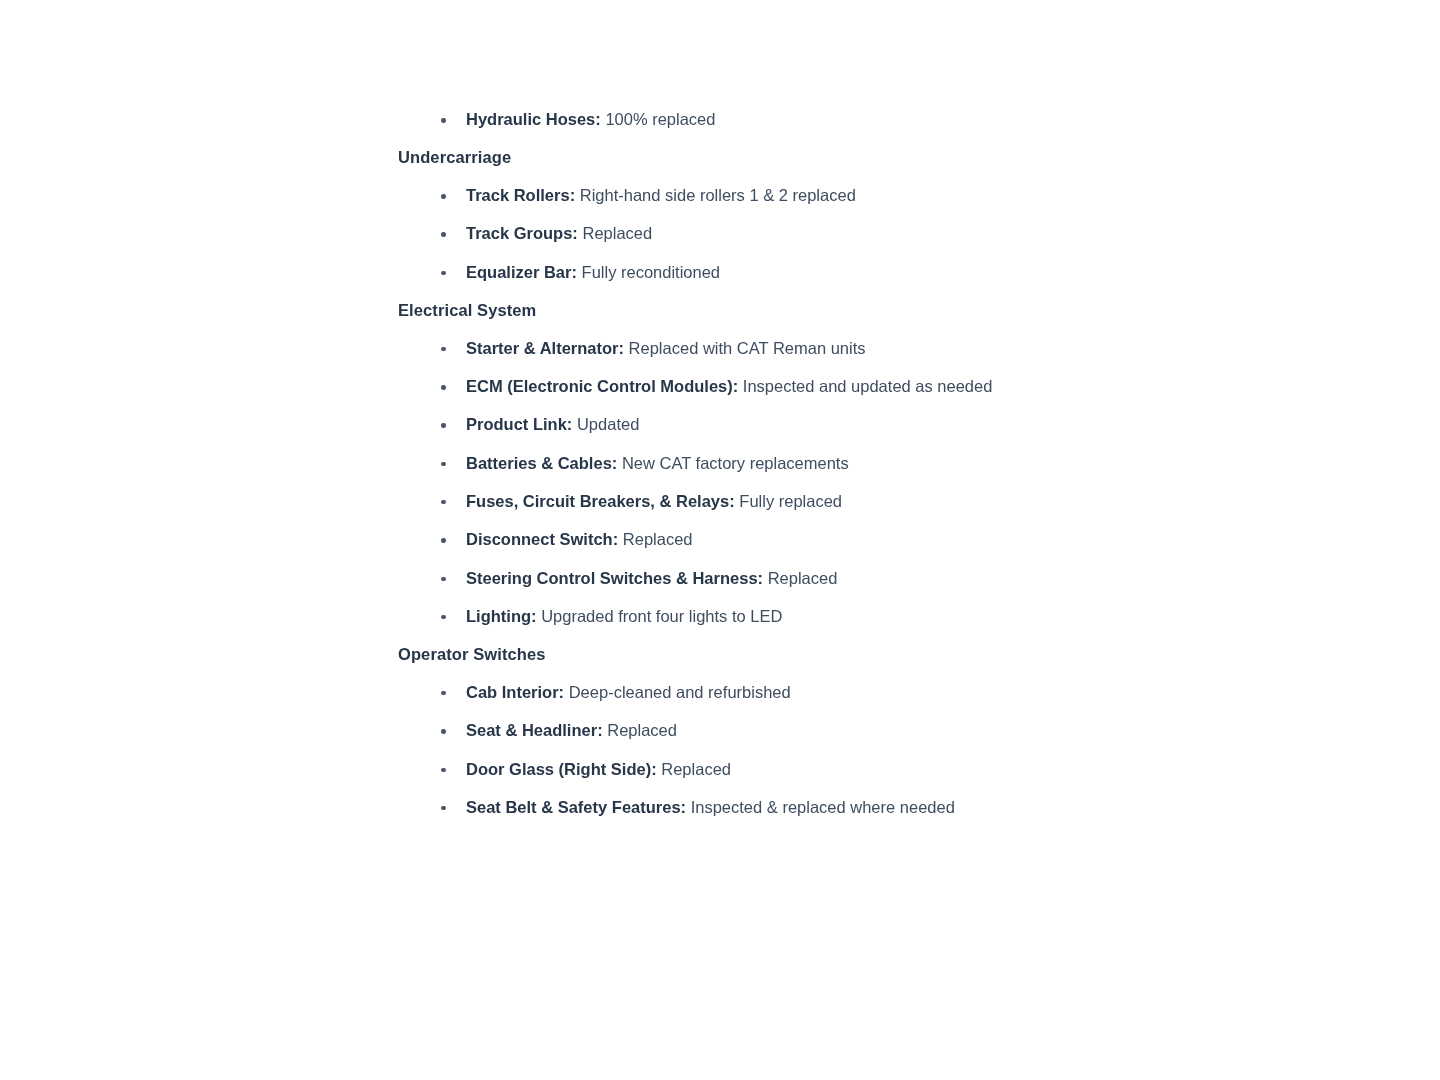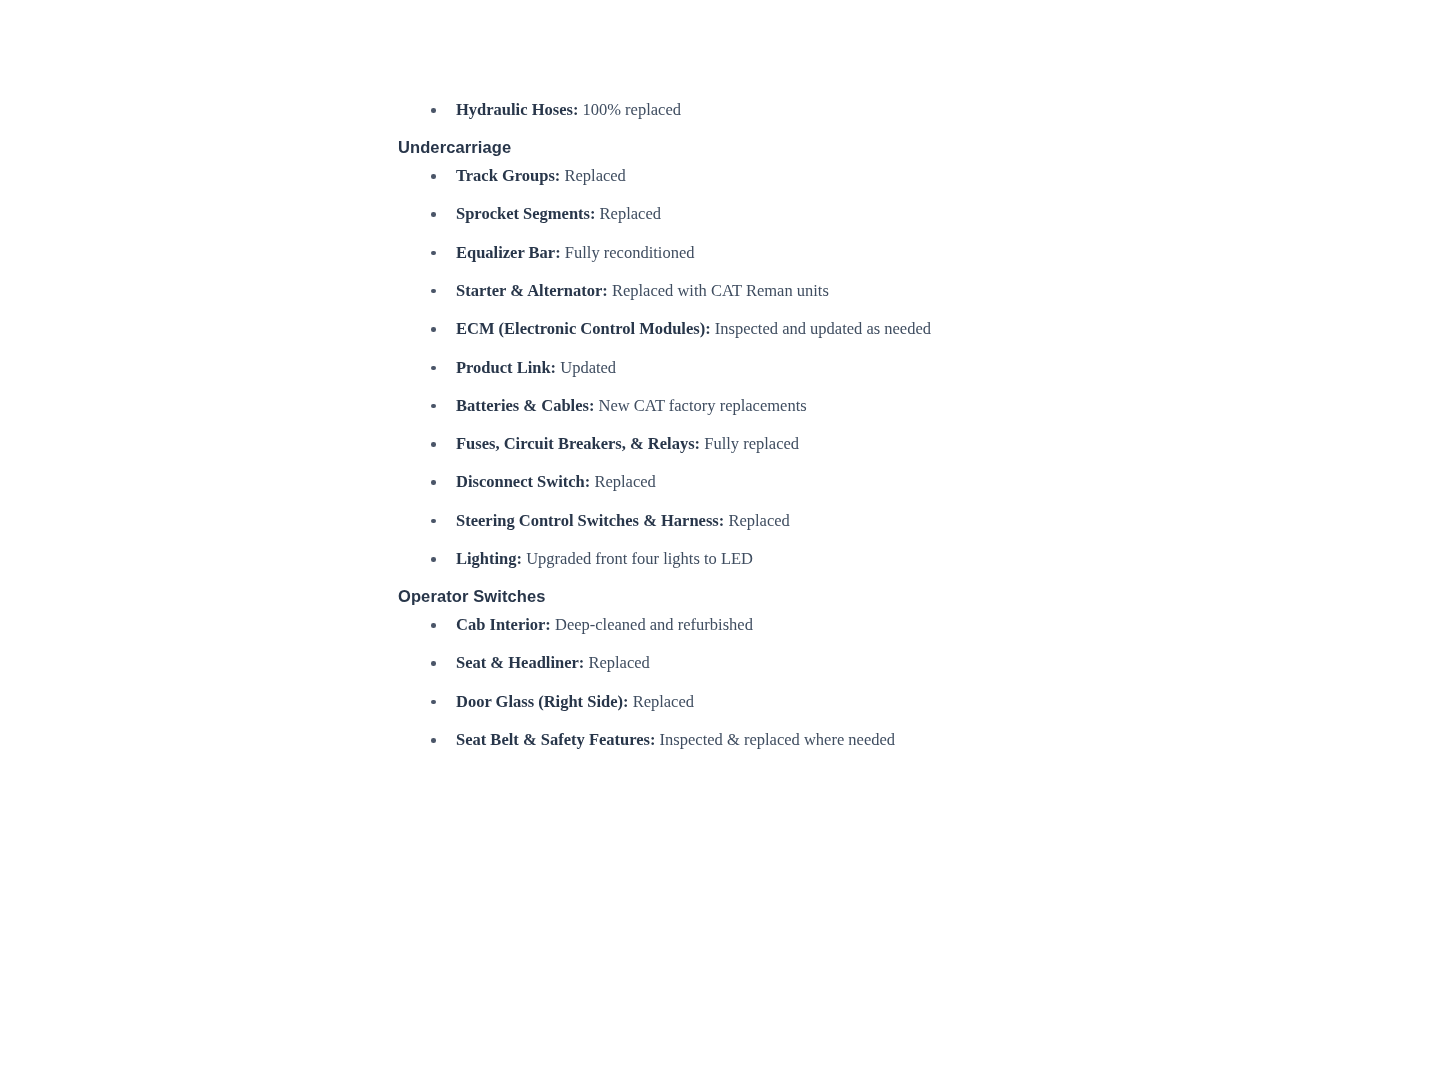--- a/index.html
+++ b/index.html
@@ -34,23 +34,22 @@
     letter-spacing: 0.1px;
     margin: 0;
     padding: 0;
     line-height: 1.2;
   }
   .heading-block {
     margin-bottom: 8px;
   }
   .bullet-list {
     list-style: none;
-    margin: 8px;
+    margin: 18px;
     padding: 0;
-    font-family: Liberation Serif, serif;
   }
   .bullet-item {
     position: relative;
     padding-left: 50px;
     line-height: 1.2;
     margin-bottom: 18.5px;
     font-size: 16.5px;
     color: #3c4a5c;
     white-space: nowrap;
   }
@@ -92,35 +91,36 @@
           <span class="bullet-label">Hydraulic Hoses:</span>
           <span class="bullet-value">100% replaced</span>
         </li>
       </ul>
     </div>
 
     <div class="group">
       <div class="section-heading heading-block">Undercarriage</div>
       <ul class="bullet-list">
         <li class="bullet-item">
-          <span class="bullet-label">Track Groups:</span>
-          <span class="bullet-value">Replaced</span>
+          <span class="bullet-label">Track Rollers:</span>
+          <span class="bullet-value">Right-hand side rollers 1 &amp; 2 replaced</span>
         </li>
         <li class="bullet-item">
-          <span class="bullet-label">Sprocket Segments:</span>
+          <span class="bullet-label">Track Groups:</span>
           <span class="bullet-value">Replaced</span>
         </li>
         <li class="bullet-item">
           <span class="bullet-label">Equalizer Bar:</span>
           <span class="bullet-value">Fully reconditioned</span>
         </li>
       </ul>
     </div>
 
     <div class="group">
+      <div class="section-heading heading-block">Electrical System</div>
       <ul class="bullet-list">
         <li class="bullet-item">
           <span class="bullet-label">Starter &amp; Alternator:</span>
           <span class="bullet-value">Replaced with CAT Reman units</span>
         </li>
         <li class="bullet-item">
           <span class="bullet-label">ECM (Electronic Control Modules):</span>
           <span class="bullet-value">Inspected and updated as needed</span>
         </li>
         <li class="bullet-item">

